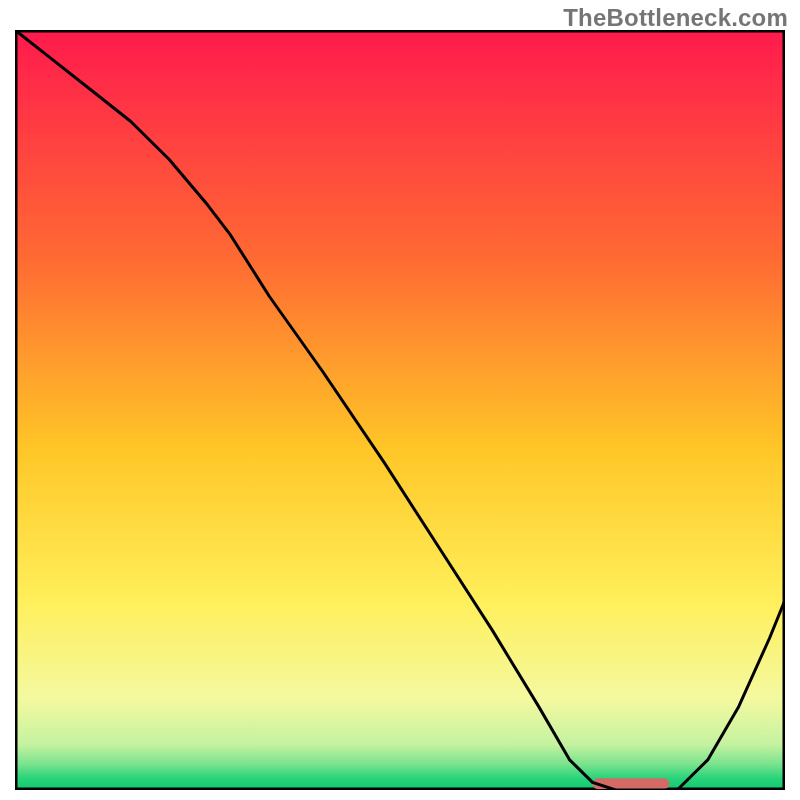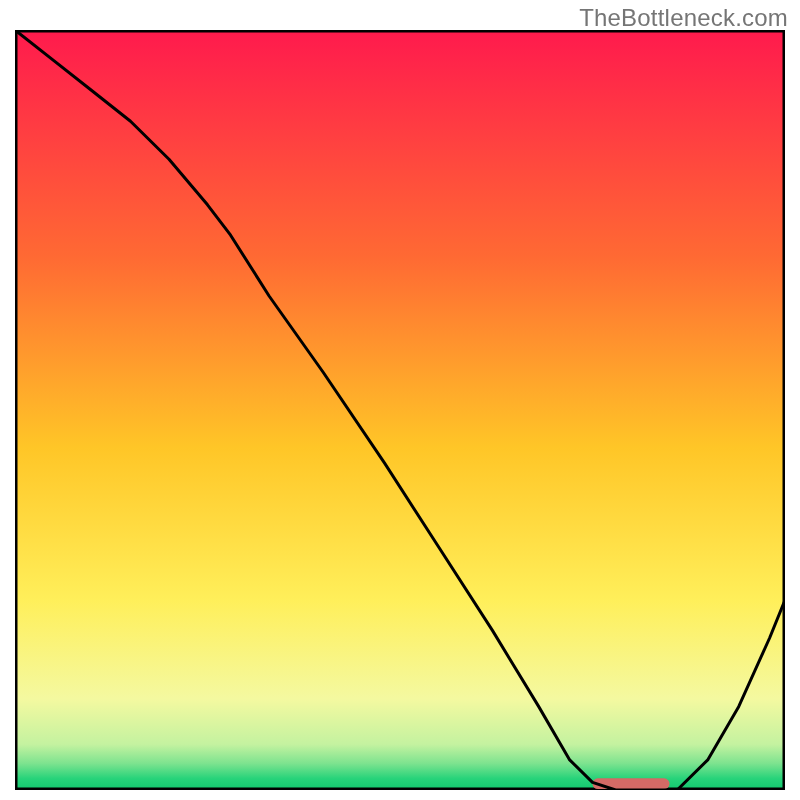--- a/index.html
+++ b/index.html
@@ -13,21 +13,21 @@
   .container {
     position: relative;
     width: 800px;
     height: 800px;
   }
   .watermark {
     position: absolute;
     top: 4px;
     right: 12px;
     font-size: 24px;
-    font-weight: 400;
+    font-weight: 700;
     color: #757575;
     letter-spacing: 0.2px;
   }
   .plot {
     position: absolute;
     top: 30px;
     left: 15px;
     width: 770px;
     height: 760px;
   }

